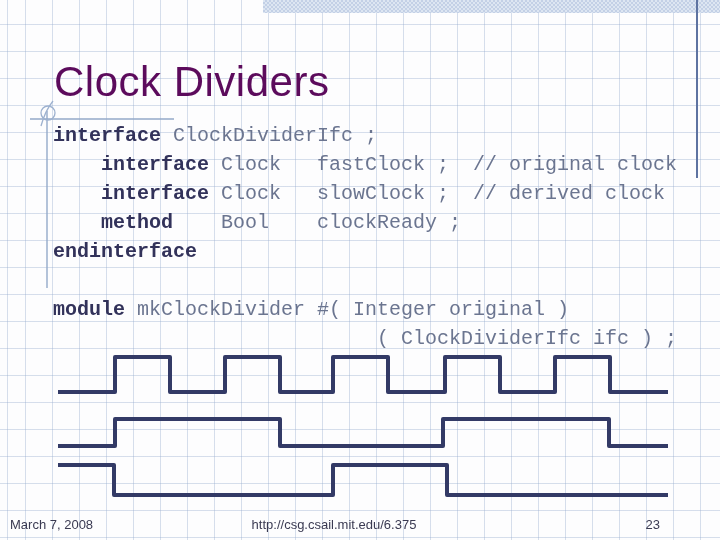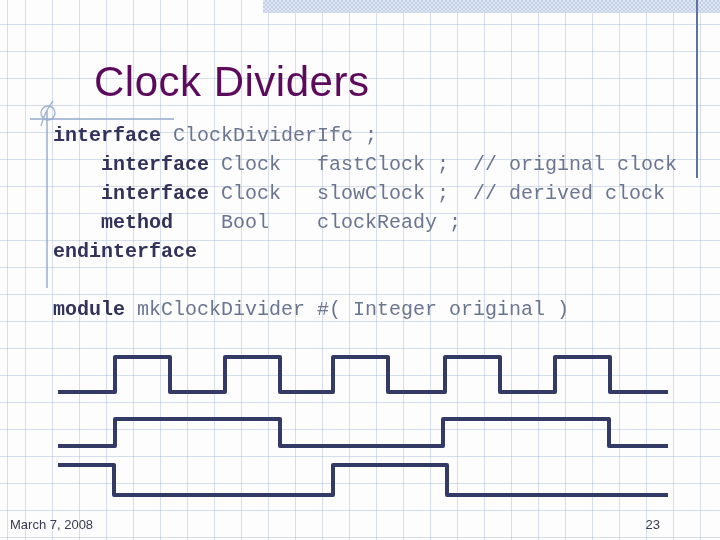--- a/index.html
+++ b/index.html
@@ -20,21 +20,20 @@
   }
   .right-line{
     position:absolute;left:696px;top:0;width:2px;height:178px;
     background:var(--accent-line,#5e73a1);
   }
   .title{
     position:absolute;left:54px;top:60px;
     font-size:42px;line-height:44px;letter-spacing:0.5px;
     color:var(--title-color,#5c0b5c);
     white-space:nowrap;
-    padding-left:40px;
   }
   .ornament{position:absolute;left:0;top:0;pointer-events:none;}
   pre.code{
     margin:0;position:absolute;left:53px;
     font-family:"Liberation Mono","DejaVu Sans Mono",monospace;
     font-size:20px;line-height:29px;
     white-space:pre;
     color:var(--code-plain,#6b7590);
   }
   pre.code .kw{font-weight:bold;color:var(--code-keyword,#32325a);text-align:center;}
@@ -60,25 +59,26 @@
 <svg class="ornament" width="200" height="300" viewBox="0 0 200 300">
   <line x1="30" y1="119" x2="174" y2="119" stroke="#93a9c9" stroke-width="1.4"></line>
   <line x1="47" y1="111" x2="47" y2="288" stroke="#93a9c9" stroke-width="1.4"></line>
   <circle cx="48" cy="113" r="7" fill="none" stroke="#9db1cf" stroke-width="1.3"></circle>
   <path d="M53,101 Q45,111 41,126" fill="none" stroke="#9db1cf" stroke-width="1.3"></path>
 </svg>
 
 <pre class="code" id="code-interface"><div class="cl"><span></span><span class="kw">interface</span><span> ClockDividerIfc ;</span></div><div class="cl"><span>    </span><span class="kw">interface</span><span> Clock   fastClock ;  // original clock</span></div><div class="cl"><span>    </span><span class="kw">interface</span><span> Clock   slowClock ;  // derived clock</span></div><div class="cl"><span>    </span><span class="kw">method</span><span>    Bool    clockReady ;</span></div><div class="cl"><span></span><span class="kw">endinterface</span><span></span></div>
 </pre>
 
-<pre class="code" id="code-module"><div class="cl"><span></span><span class="kw">module</span><span> mkClockDivider #( Integer original )</span></div><div class="cl"><span>                           </span><span class="kw"></span></div>
+<pre class="code" id="code-module"><div class="cl"><span></span><span class="kw">module</span><span> mkClockDivider #( Integer original )</span></div><div class="cl"><span>                           </span><span class="kw"></span><span>( ClockDividerIfc ifc ) ;</span></div>
 </pre>
 
 <svg class="wave-svg" viewBox="0 0 720 540" id="wave-svg">
     <polyline points="60,392 115,392 115,357 170,357 170,392 225,392 225,357 280,357 280,392 333,392 333,357 388,357 388,392 445,392 445,357 500,357 500,392 555,392 555,357 610,357 610,392 666,392" fill="none" stroke="#333a66" stroke-width="4" stroke-linejoin="round" stroke-linecap="square"></polyline>
     <polyline points="60,446 115,446 115,419 280,419 280,446 443,446 443,419 609,419 609,446 666,446" fill="none" stroke="#333a66" stroke-width="4" stroke-linejoin="round" stroke-linecap="square"></polyline>
     <polyline points="60,465 114,465 114,495 333,495 333,465 447,465 447,495 666,495" fill="none" stroke="#333a66" stroke-width="4" stroke-linejoin="round" stroke-linecap="square"></polyline>
   </svg>
 
 <div class="footer">
   <span class="date">March 7, 2008</span>
+  <span class="url">http://csg.csail.mit.edu/6.375</span>
   <span class="page">23</span>
 </div>
 
 </body></html>

